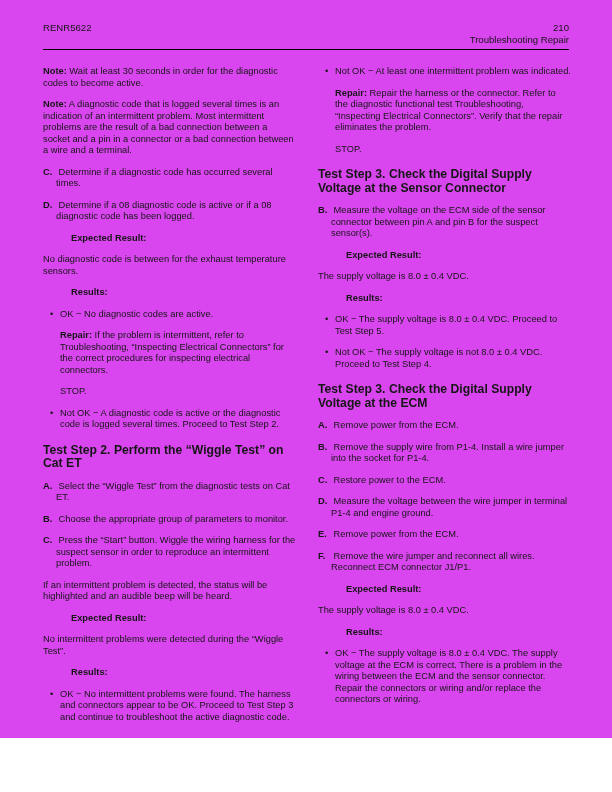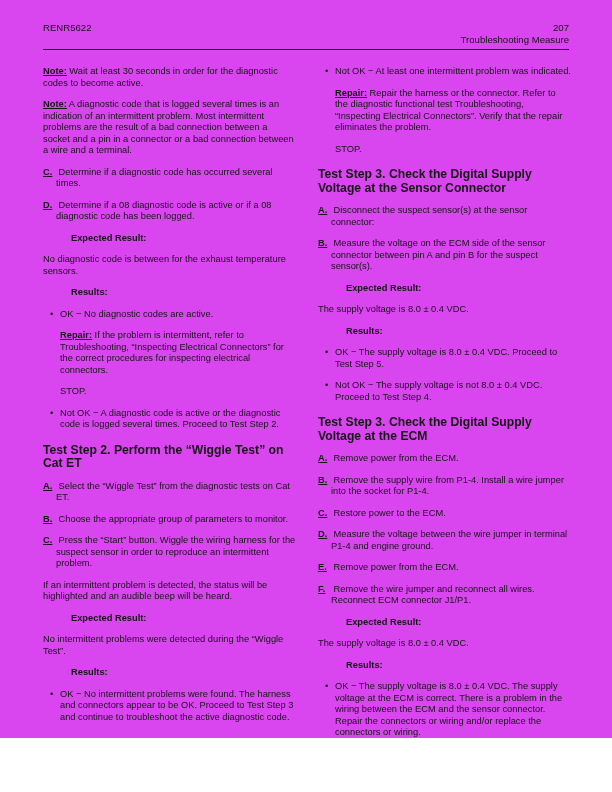--- a/index.html
+++ b/index.html
@@ -12,39 +12,39 @@
   }
   .header { position: absolute; left: 43px; right: 43px; top: 22px; }
   .header-row { display: flex; justify-content: space-between; align-items: flex-start; }
   .doc-number, .page-number, .section-title { font-size: 9.6px; }
   .header-right { text-align: right; line-height: 12px; }
   .rule { border-bottom: 1.3px solid #000; margin-top: 3px; }
   .col { position: absolute; top: 66px; width: 253px; }
   .col-left { left: 43px; }
   .col-right { left: 318px; }
   .blk { margin: 0 0 10px 0; }
-  .blk b { font-weight: bold; text-decoration: underline; }
+  .blk b { font-weight: bold; }
   .heading { font-weight: bold; font-size: 12.2px; line-height: 13.6px; margin-top: 13px; margin-bottom: 10px; }
   .label { font-weight: bold; padding-left: 28px; }
   .lettered { padding-left: 13px; }
   .lettered > b { display: inline-block; width: 13px; margin-left: -13px; }
   .bullet { margin-left: 7px; padding-left: 10px; }
   .bullet > .bul { display: inline-block; width: 10px; margin-left: -10px; }
   .repair, .stop { margin-left: 17px; }
 </style>
 </head>
 <body>
 
 <div class="page">
   <div class="header">
     <div class="header-row">
       <span class="doc-number">RENR5622</span>
       <span class="header-right">
-        <span class="page-number">207</span><br>
-        <span class="section-title">Troubleshooting Measure</span>
+        <span class="page-number">210</span><br>
+        <span class="section-title">Troubleshooting Repair</span>
       </span>
     </div>
     <div class="rule"></div>
   </div>
 
   <div class="col col-left">
       <div class="blk note"><b>Note:</b> Wait at least 30 seconds in order for the diagnostic codes to become active.</div>
       <div class="blk note"><b>Note:</b> A diagnostic code that is logged several times is an indication of an intermittent problem. Most intermittent problems are the result of a bad connection between a socket and a pin in a connector or a bad connection between a wire and a terminal.</div>
       <div class="blk lettered"><b>C.</b> Determine if a diagnostic code has occurred several times.</div>
       <div class="blk lettered"><b>D.</b> Determine if a 08 diagnostic code is active or if a 08 diagnostic code has been logged.</div>
@@ -63,21 +63,20 @@
       <div class="blk label">Expected Result:</div>
       <div class="blk para">No intermittent problems were detected during the “Wiggle Test”.</div>
       <div class="blk label">Results:</div>
       <div class="blk bullet"><span class="bul">•</span>OK − No intermittent problems were found. The harness and connectors appear to be OK. Proceed to Test Step 3 and continue to troubleshoot the active diagnostic code.</div>
     </div>
   <div class="col col-right">
       <div class="blk bullet"><span class="bul">•</span>Not OK − At least one intermittent problem was indicated.</div>
       <div class="blk repair"><b>Repair:</b> Repair the harness or the connector. Refer to the diagnostic functional test Troubleshooting, “Inspecting Electrical Connectors”. Verify that the repair eliminates the problem.</div>
       <div class="blk stop">STOP.</div>
       <div class="blk heading">Test Step 3. Check the Digital Supply Voltage at the Sensor Connector</div>
-      <div class="blk lettered"><b>A.</b> Disconnect the suspect sensor(s) at the sensor connector:</div>
       <div class="blk lettered"><b>B.</b> Measure the voltage on the ECM side of the sensor connector between pin A and pin B for the suspect sensor(s).</div>
       <div class="blk label">Expected Result:</div>
       <div class="blk para">The supply voltage is 8.0 ± 0.4 VDC.</div>
       <div class="blk label">Results:</div>
       <div class="blk bullet"><span class="bul">•</span>OK − The supply voltage is 8.0 ± 0.4 VDC. Proceed to Test Step 5.</div>
       <div class="blk bullet"><span class="bul">•</span>Not OK − The supply voltage is not 8.0 ± 0.4 VDC. Proceed to Test Step 4.</div>
       <div class="blk heading">Test Step 3. Check the Digital Supply Voltage at the ECM</div>
       <div class="blk lettered"><b>A.</b> Remove power from the ECM.</div>
       <div class="blk lettered"><b>B.</b> Remove the supply wire from P1-4. Install a wire jumper into the socket for P1-4.</div>
       <div class="blk lettered"><b>C.</b> Restore power to the ECM.</div>

